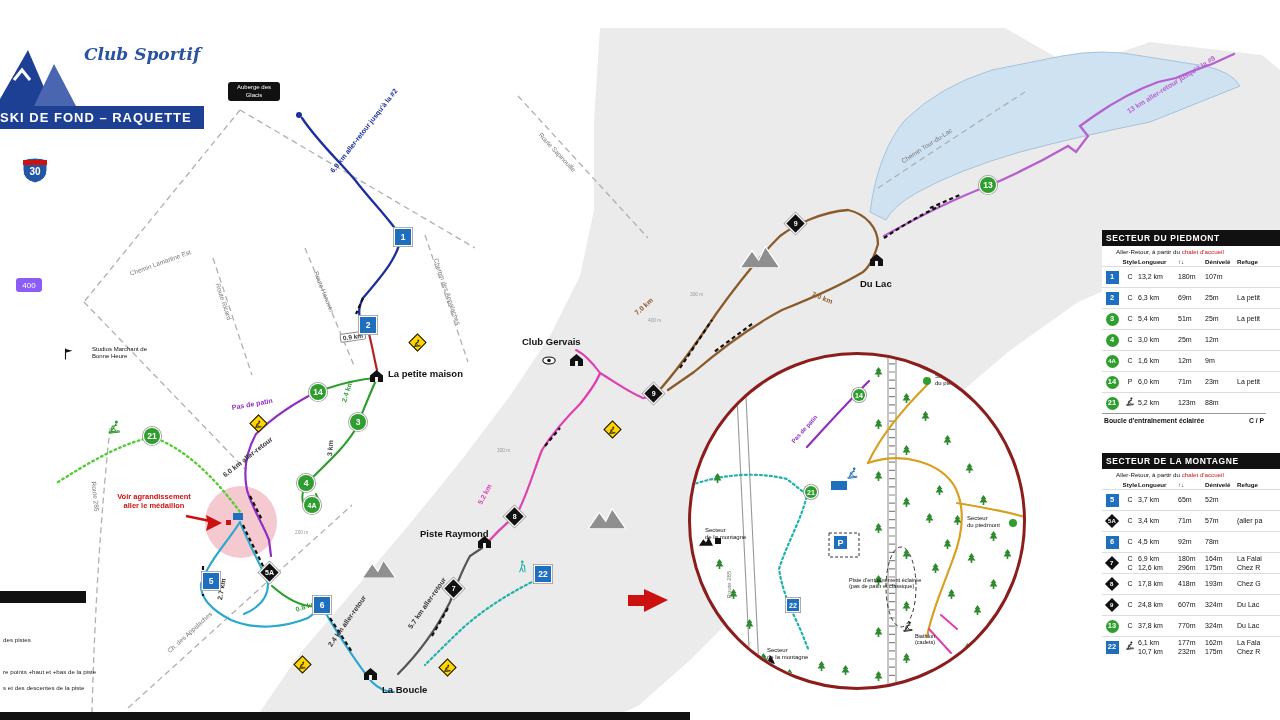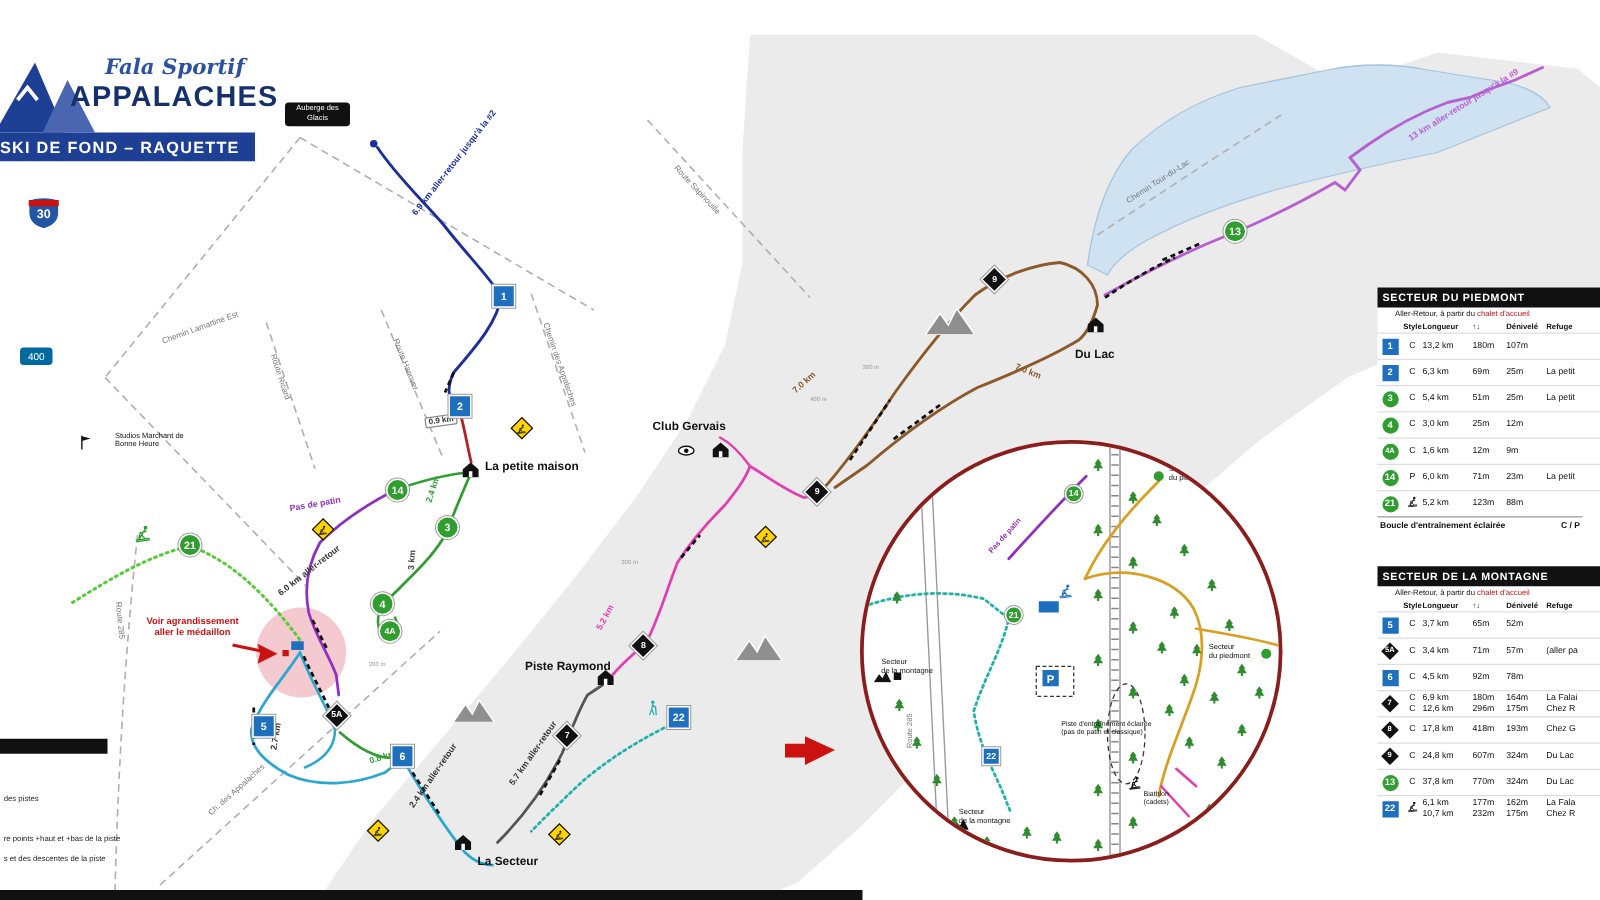--- a/index.html
+++ b/index.html
@@ -68,21 +68,21 @@
   .appal{position:absolute;left:56px;top:64px;font-size:23px;font-weight:bold;color:#16306e;letter-spacing:1px}
   .banner{position:absolute;left:-12px;top:106px;background:#1d3f94;color:#fff;font-weight:bold;
           font-size:13px;padding:4px 12px;letter-spacing:1px;white-space:nowrap}
   
   .legend-bar{position:absolute;left:0;top:591px;width:86px;height:12px;background:#111;z-index:6}
   .legend-line{position:absolute;font-size:6.2px;color:#222;z-index:6;white-space:nowrap}
   .bottom-strip{position:absolute;left:0;top:712px;width:690px;height:8px;background:#111;z-index:6}
   
   .shield20{position:absolute;left:22px;top:156px;z-index:4}
   .shield20 span{position:absolute;left:0;top:10px;width:26px;text-align:center;color:#fff;font-weight:bold;font-size:10px}
-  .exit400{position:absolute;left:16px;top:278px;width:26px;height:14px;background:#0369a1;color:#fff;
+  .exit400{position:absolute;left:16px;top:278px;width:26px;height:14px;background:#8b5cf6;color:#fff;
            font-weight:normal;font-size:8px;display:flex;align-items:center;justify-content:center;border-radius:3px;z-index:4}
 </style>
 </head>
 <body>
 
 <div id="stage">
 
   <svg class="layer" width="1280" height="720" viewBox="0 0 1280 720">
     <defs>
       <symbol id="tree" viewBox="0 0 10 11">
@@ -193,40 +193,39 @@
       <polygon points="644,589 644,612 668,600"></polygon>
     </g>
   </svg>
 
   <div class="logo">
     <svg class="abs" style="left:-6px;top:36px" width="84" height="72" viewBox="0 0 84 72">
       <polygon points="2,70 34,14 58,70" fill="#1d3f94"></polygon>
       <polygon points="40,70 60,28 82,70" fill="#4a66b0"></polygon>
       <polyline points="20,44 28,34 36,44" stroke="#fff" stroke-width="3" fill="none"></polyline>
     </svg>
-    <div class="club" data-bind="logo.club">Fala Sportif</div>
-    <div class="appal" data-bind="logo.name">APPALACHES</div>
+    <div class="club" data-bind="logo.club">Club Sportif</div>
     <div class="banner" data-bind="logo.banner">SKI DE FOND – RAQUETTE</div>
   </div>
 
   <div class="shield20">
     <svg width="26" height="28" viewBox="0 0 26 28">
         <path d="M1,4 Q13,0 25,4 L25,14 Q25,24 13,27 Q1,24 1,14 Z" fill="#2255a4" stroke="#fff"></path>
         <rect x="1" y="4" width="24" height="5" fill="#c11"></rect>
       </svg>
     <span data-bind="shields.autoroute">30</span>
   </div>
   <div class="exit400" data-bind="shields.exit">400</div>
 
   <div class="abox" data-bind="places.0.name">Auberge des Glacis</div>
   <div class="place" style="left:388px;top:368px" data-bind="places.1.name">La petite maison</div>
   <div class="place" style="left:522px;top:336px" data-bind="places.2.name">Club Gervais</div>
   <div class="place" style="left:420px;top:528px" data-bind="places.3.name">Piste Raymond</div>
   <div class="place" style="left:860px;top:278px" data-bind="places.4.name">Du Lac</div>
-  <div class="place" style="left:382px;top:684px" data-bind="places.5.name">La Secteur</div>
+  <div class="place" style="left:382px;top:684px" data-bind="places.5.name">La Boucle</div>
   <div class="studios" data-bind="places.6.name">Studios Marchant de Bonne Heure</div>
   <div class="dist" style="left:232px;top:404px;color:#9030c0;transform:rotate(-10deg)" data-bind="notes.pas_de_patin">Pas de patin</div>
   <div class="note-red" data-bind="notes.agrandissement">Voir agrandissement
 aller le médaillon</div>
 
   <div class="road" style="left:130px;top:270px;transform:rotate(-20deg)" data-bind="road_labels.0">Chemin Lamartine Est</div>
   <div class="road" style="left:218px;top:280px;transform:rotate(72deg)" data-bind="road_labels.1">Route Ricard</div>
   <div class="road" style="left:316px;top:268px;transform:rotate(68deg)" data-bind="road_labels.2">Route Hanover</div>
   <div class="road" style="left:436px;top:255px;transform:rotate(71deg)" data-bind="road_labels.3">Chemin des Appalaches</div>
   <div class="road" style="left:540px;top:130px;transform:rotate(47deg)" data-bind="road_labels.4">Route Sapinouille</div>

